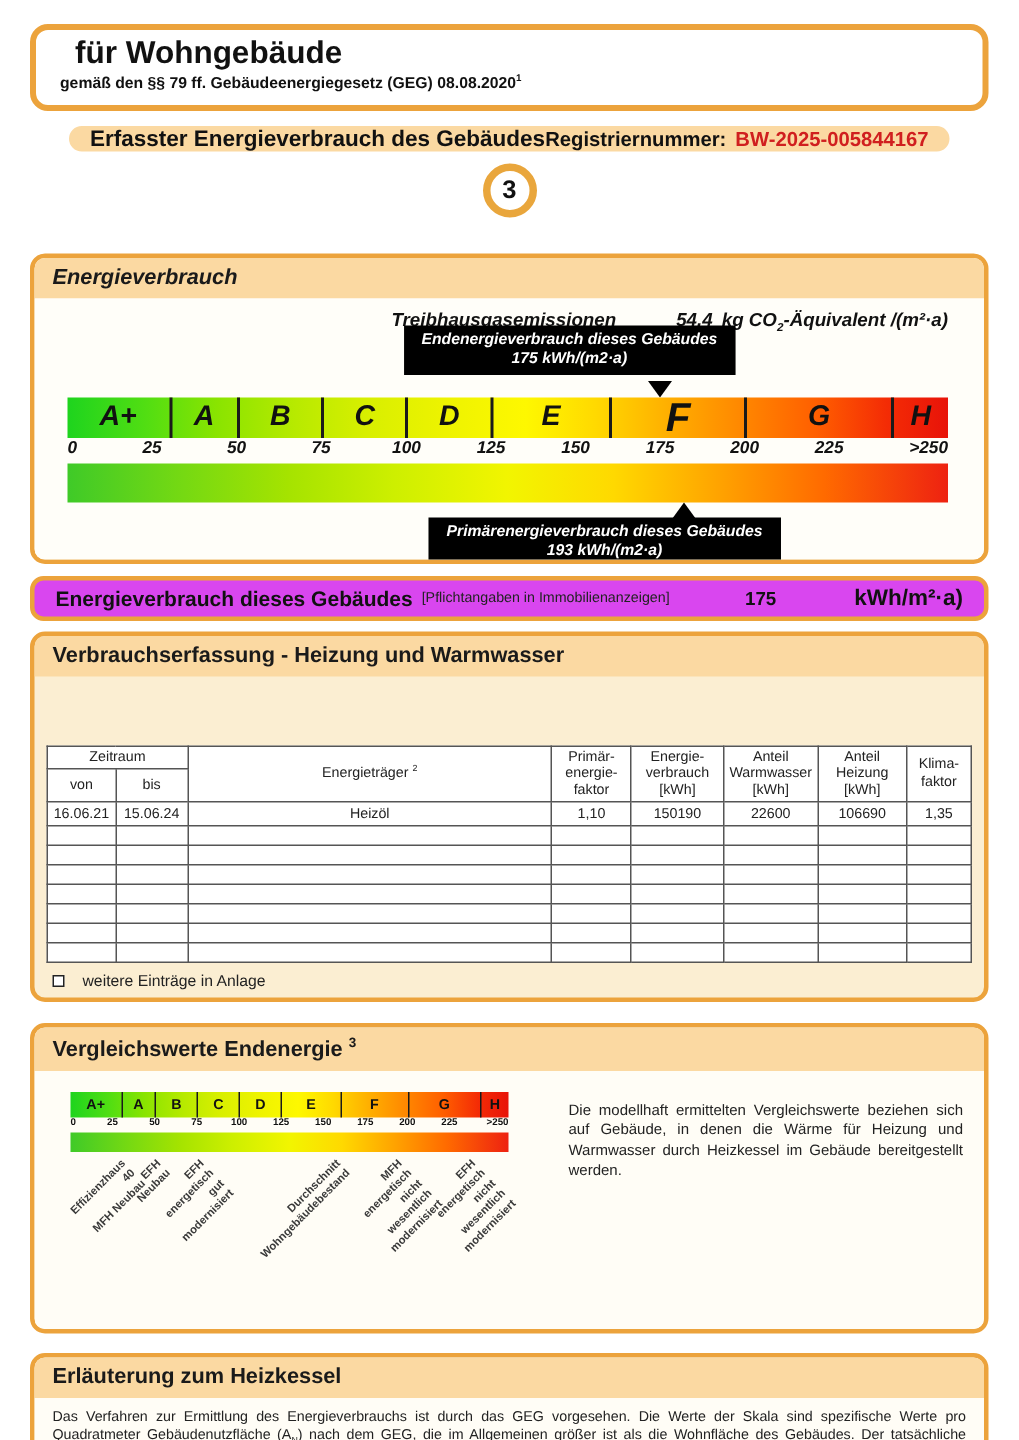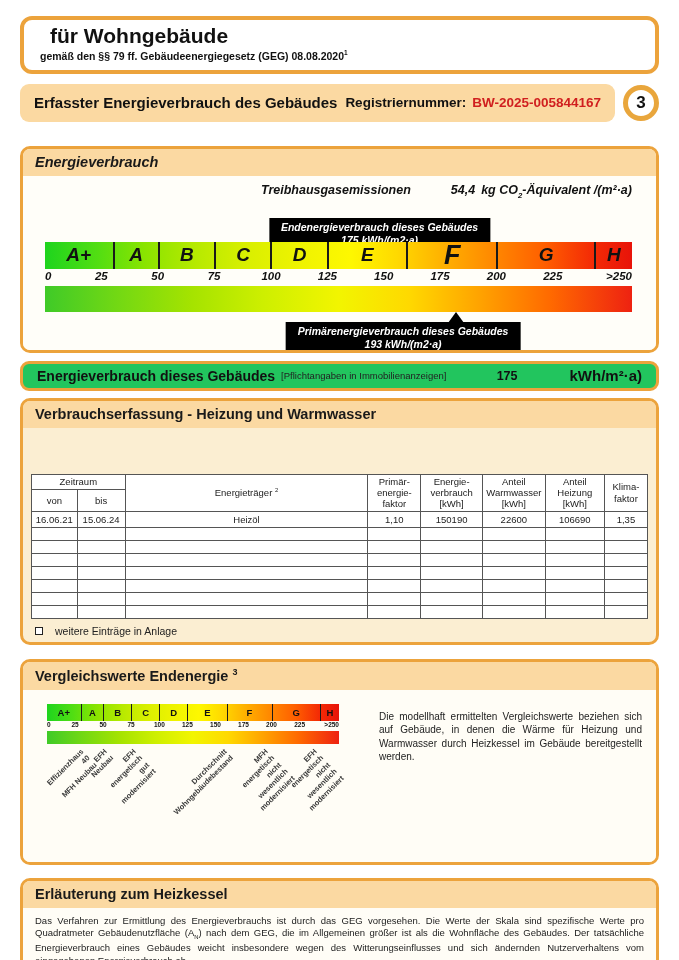--- a/index.html
+++ b/index.html
@@ -14,58 +14,58 @@
   .sub { font-size:0.62em; vertical-align:sub; }
 
   
   .header-box { border:4px solid #ECA33C; border-radius:12px; background:#fff; padding:4px 16px 8px; }
   .title-row { display:flex; align-items:baseline; }
   .main-title { font-size:45px; font-weight:bold; letter-spacing:-2px; color:#141414; }
   .title-suffix { font-size:21px; font-weight:bold; margin-left:10px; }
   .law-line { font-size:10.5px; font-weight:bold; margin-top:1px; }
 
   
-  .banner-row { display:flex; align-items:center; gap:8px; margin-top:10px; }
+  .banner-row { display:flex; align-items:center; gap:8px; margin-top:10px;flex-direction:column; }
   .banner-pill { flex:1; background:#FBD9A2; border-radius:9px; height:38px; display:flex; align-items:center; padding:0 14px; }
   .banner-title { font-weight:bold; font-size:15px; }
   .reg-label { font-weight:bold; font-size:13.5px; margin-left:auto; }
   .reg-value { font-weight:bold; font-size:13.5px; color:#D01F1F; margin-left:6px; }
   .page-badge { width:36px; height:36px; border:5px solid #E9A63C; border-radius:50%; background:#fff;
     display:flex; align-items:center; justify-content:center; font-weight:bold; font-size:17px; flex:0 0 auto; }
 
   
   .ev-box { margin-top:24px;font-style:italic; }
   .ev-body { position:relative; background:#FFFEF9; height:174px; }
   .scale-col { position:absolute; left:22px; right:24px; top:0; }
   .ghg-line { position:absolute; top:7px; right:0; display:flex; align-items:baseline; font-weight:bold; font-size:12.5px; white-space:nowrap; }
   .ghg-label { margin-right:40px; }
   .ghg-value { margin-right:6px; }
   .callout { position:absolute; background:#000; color:#fff; font-weight:bold; font-size:10.5px; line-height:1.3;
     text-align:center; padding:3px 12px; white-space:nowrap; }
-  .callout-end { top:42px; left:57%; transform:translateX(-50%); }
+  .callout-end { top:18px; left:57%; transform:translateX(-50%); }
   .arrow-down { position:absolute; top:55px; left:67.3%; transform:translateX(-50%);
     width:0; height:0; border-left:8px solid transparent; border-right:8px solid transparent; border-top:11px solid #000; }
   .band { position:absolute; top:66px; left:0; right:0; height:27px; display:flex;
     background:linear-gradient(90deg,#1ed41e 0%,#52de12 9%,#8ae400 17%,#b8ea00 26%,#d8ef00 34%,#eef300 43%,#fef800 52%,#ffd900 60%,#ffb000 68%,#ff8a00 76%,#ff5f00 85%,#f42c05 93%,#e81309 100%); }
   .seg { display:flex; align-items:center; justify-content:center; font-weight:bold; font-size:19px; color:#111; }
   .seg + .seg { border-left:2px solid #1a1a1a; }
   .s0{width:11.5%}.s1{width:7.7%}.s2{width:9.6%}.s3{width:9.6%}.s4{width:9.6%}.s5{width:13.5%}.s6{width:15.4%}.s7{width:16.6%}.s8{width:6.5%}
   .f-big { font-size:27px; font-weight:900; }
   .ticks { position:absolute; top:94px; left:0; right:0; height:14px; font-weight:bold; font-size:11.5px; }
   .tick { position:absolute; transform:translateX(-50%); }
   .tk0{left:0; transform:none;} .tk1{left:9.6%} .tk2{left:19.2%} .tk3{left:28.8%} .tk4{left:38.5%} .tk5{left:48.1%}
   .tk6{left:57.7%} .tk7{left:67.3%} .tk8{left:76.9%} .tk9{left:86.5%} .tk10{left:auto; right:0; transform:none;}
   .gradbar { position:absolute; top:110px; left:0; right:0; height:26px;
     background:linear-gradient(90deg,#3fca28 0%,#71d814 12%,#a5e300 25%,#cdef00 37%,#f2f500 50%,#ffd900 62%,#ffa300 74%,#ff6a00 86%,#ee2211 100%); }
   .arrow-up { position:absolute; top:136px; left:70%; transform:translateX(-50%);
     width:0; height:0; border-left:8px solid transparent; border-right:8px solid transparent; border-bottom:11px solid #000; }
   .callout-primary { top:146px; left:61%; transform:translateX(-50%); }
 
   
-  .summary-pill { margin-top:8px; background:#22c55e; border:3px solid #ECA33C; border-radius:9px;
+  .summary-pill { margin-top:8px; background:#d946ef; border:3px solid #ECA33C; border-radius:9px;
     height:30px; display:flex; align-items:center; padding:0 14px; }
   .sum-title { font-weight:bold; font-size:14px; }
   .sum-note { font-size:9.5px; margin-left:6px; color:#222; }
   .sum-value { font-weight:bold; font-size:12.5px; margin-left:auto; margin-right:52px; }
   .sum-unit { font-weight:bold; font-size:15px; }
 
   
   .table-box { margin-top:7px; background:#FBEED2; }
   .table-wrap { padding:6px 8px 3px; }
   table { width:100%; border-collapse:collapse; table-layout:fixed; background:#fff;margin-top:40px; }

